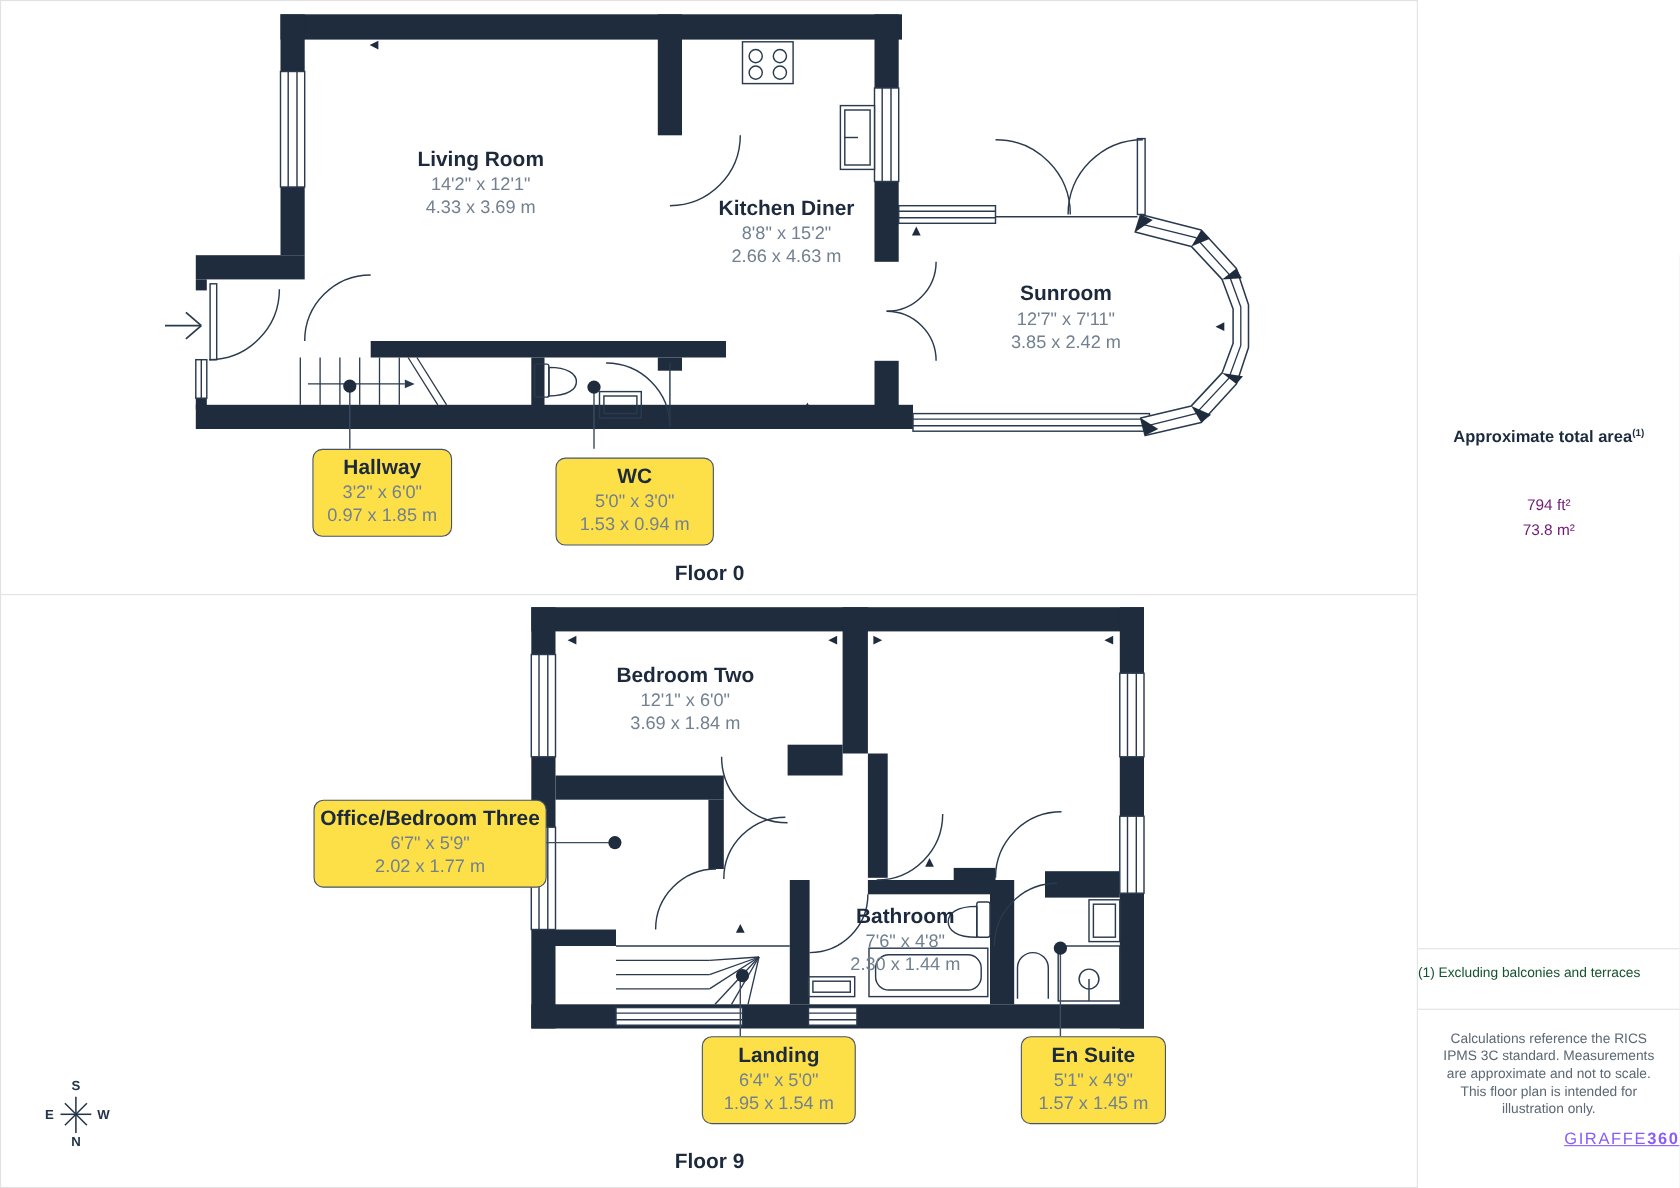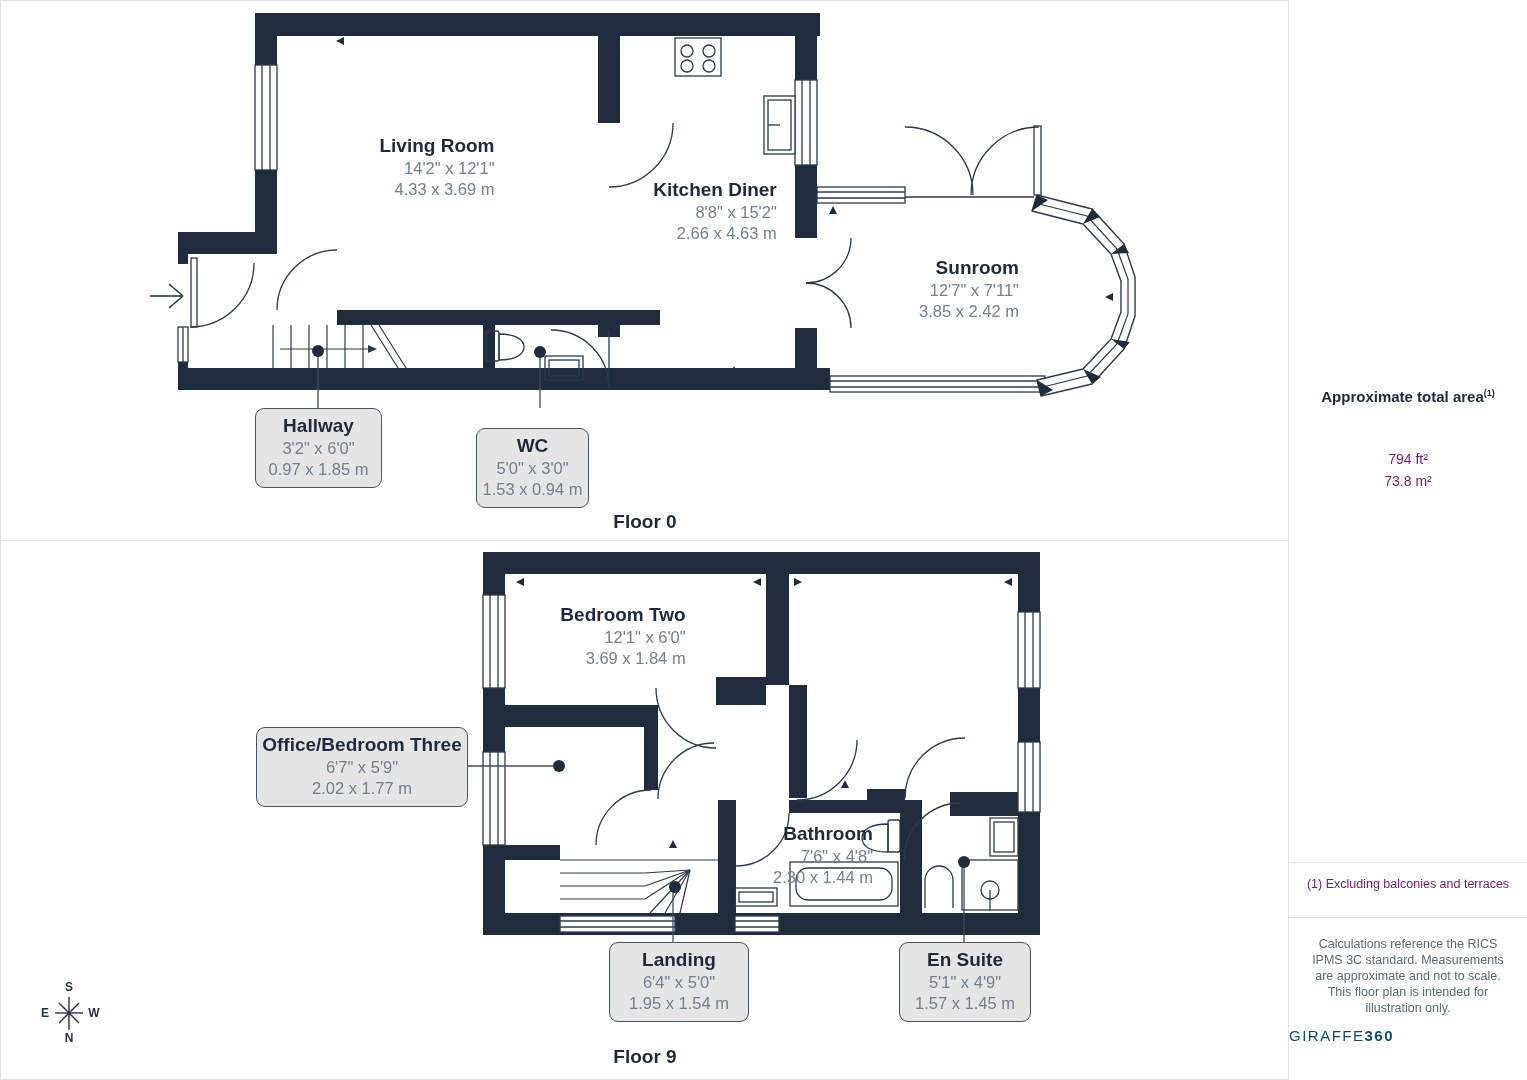--- a/index.html
+++ b/index.html
@@ -1,40 +1,40 @@
 <!DOCTYPE html>
 <html><head>
 <meta charset="utf-8">
 <style>
   * { margin:0; padding:0; box-sizing:border-box; }
   html,body { background:#fff; }
   body { font-family:"Liberation Sans", sans-serif; }
   #page { position:relative; width:1527px; height:1080px; background:#fff;
           outline:1px solid #e2e2e2; outline-offset:-1px; overflow:hidden; }
   svg { position:absolute; left:0; display:block; }
-  .room-label { position:absolute; text-align:right; transform:translateX(-50%); white-space:nowrap; }
+  .room-label { position:absolute; text-align:center; transform:translateX(-50%); white-space:nowrap; }
   .room-name { font-size:19px; font-weight:700; color:#1d2a3d; line-height:25px; }
   .room-dim  { font-size:16.5px; color:#72808f; line-height:21px; }
-  .callout { position:absolute; background:#e5e5e5; border:1.5px solid #46546a; border-radius:9px;
-             text-align:center; padding:4px 4px 7px; }
+  .callout { position:absolute; background:#fde047; border:1.5px solid #46546a; border-radius:9px;
+             text-align:center; padding:4px 4px 7px;margin-left:29px; }
   .floor-label { position:absolute; transform:translateX(-50%); font-size:19px; font-weight:700;
                  color:#1d2a3d; white-space:nowrap; }
   .divider-v { position:absolute; top:0; left:1288px; width:1px; height:1080px; background:#e2e2e2; }
   .divider-h { position:absolute; top:540px; left:0; width:1288px; height:1px; background:#e2e2e2; }
   .sidebar { position:absolute; left:1289px; top:0; width:238px; height:1080px; background:#fff; }
   .area-title { position:absolute; top:388px; left:0; width:100%; text-align:center;
                 font-size:15px; font-weight:700; color:#1b2a3e; }
   .area-title sup { font-size:9px; }
   .area-val { position:absolute; left:0; width:100%; text-align:center; font-size:14px; color:#701a75;margin-top:37px; }
   .sb-divider { position:absolute; left:0; width:100%; height:1px; background:#e2e2e2; }
-  .sb-note { position:absolute; left:0; width:100%; text-align:center; font-size:12.5px; color:#701a75; }
+  .sb-note { position:absolute; left:0; width:100%; text-align:left; font-size:12.5px; color:#14532d; }
   .sb-disclaimer { position:absolute; top:936px; left:19px; width:200px; text-align:center;
                    font-size:12.5px; line-height:16px; color:#5c6874; }
-  .brand { position:absolute; top:1027px; left:0; width:100%; text-align:left; font-size:15px;
-           letter-spacing:1.5px; color:#0c4a6e; }
+  .brand { position:absolute; top:1027px; left:0; width:100%; text-align:right; font-size:15px;
+           letter-spacing:1.5px; color:#8b5cf6;text-decoration:underline; }
   .brand b { font-weight:700; }
   .compass-letter { position:absolute; transform:translate(-50%,-50%); font-size:12px; font-weight:700; color:#24344a; }
 </style>
 </head>
 <body>
 
 <div id="page">
 
   <svg style="top:0" width="1288" height="540" viewBox="0 0 1288 540">
     <g fill="#1f2c3d">
@@ -283,21 +283,21 @@
     <div class="room-name">Bathroom</div>
     <div class="room-dim">7'6" x 4'8"</div>
     <div class="room-dim">2.30 x 1.44 m</div>
   </div>
 
   <div class="callout" style="left:255px; top:408px; width:127px">
     <div class="room-name">Hallway</div>
     <div class="room-dim">3'2" x 6'0"</div>
     <div class="room-dim">0.97 x 1.85 m</div>
   </div>
-  <div class="callout" style="left:476px; top:428px; width:113px">
+  <div class="callout" style="left:476px; top:416px; width:144px">
     <div class="room-name">WC</div>
     <div class="room-dim">5'0" x 3'0"</div>
     <div class="room-dim">1.53 x 0.94 m</div>
   </div>
   <div class="callout" style="left:256px; top:727px; width:212px">
     <div class="room-name">Office/Bedroom Three</div>
     <div class="room-dim">6'7" x 5'9"</div>
     <div class="room-dim">2.02 x 1.77 m</div>
   </div>
   <div class="callout" style="left:609px; top:942px; width:140px">

